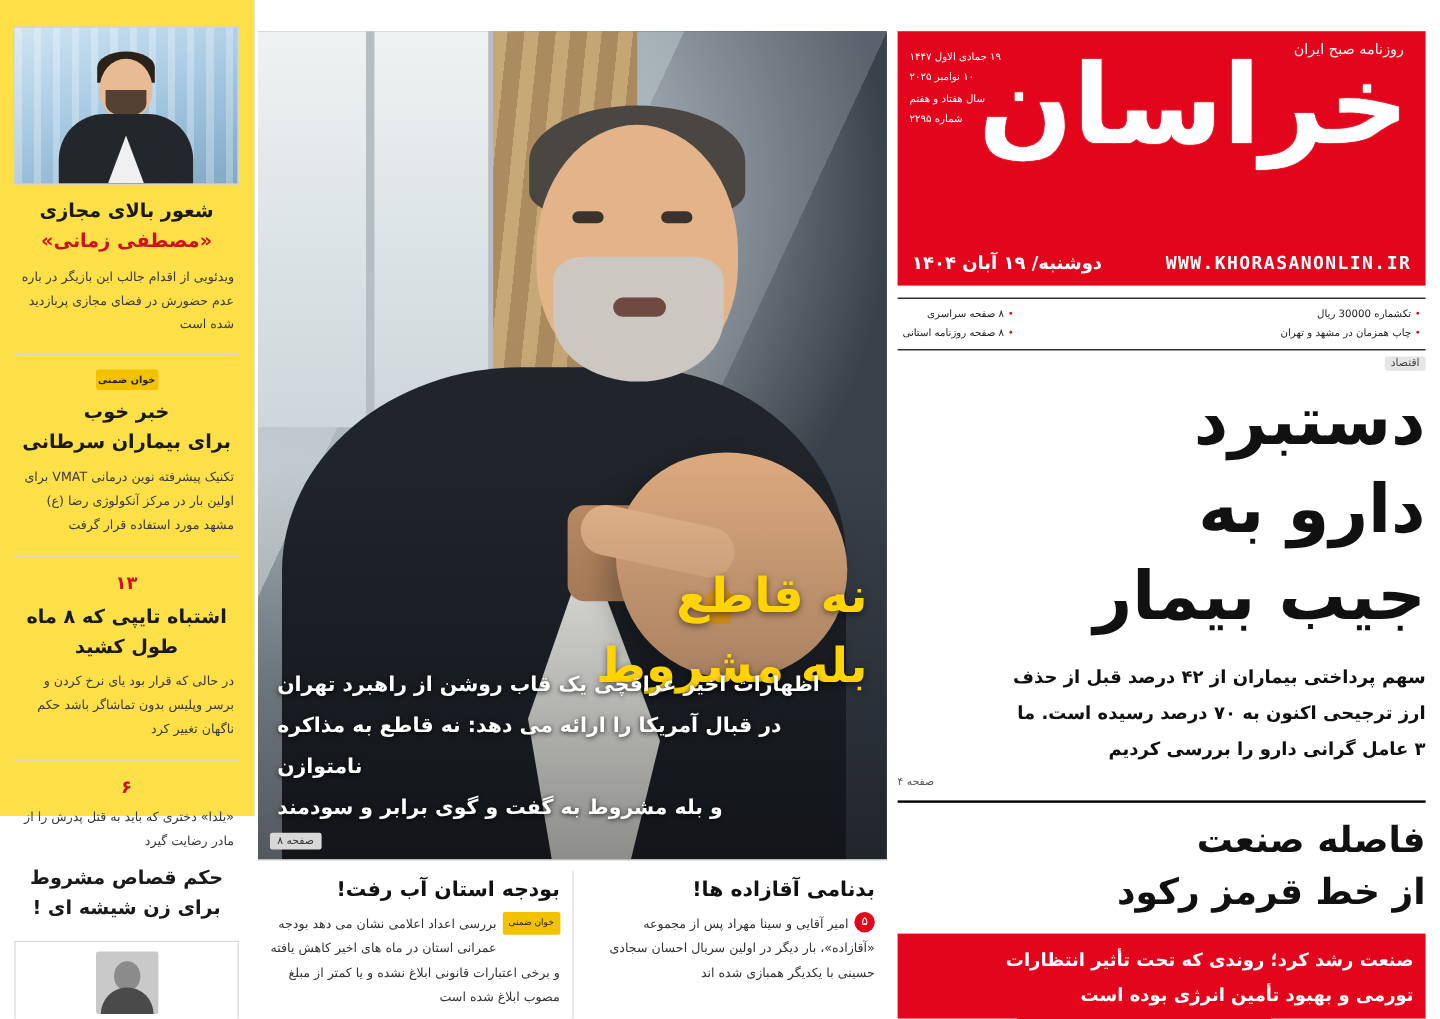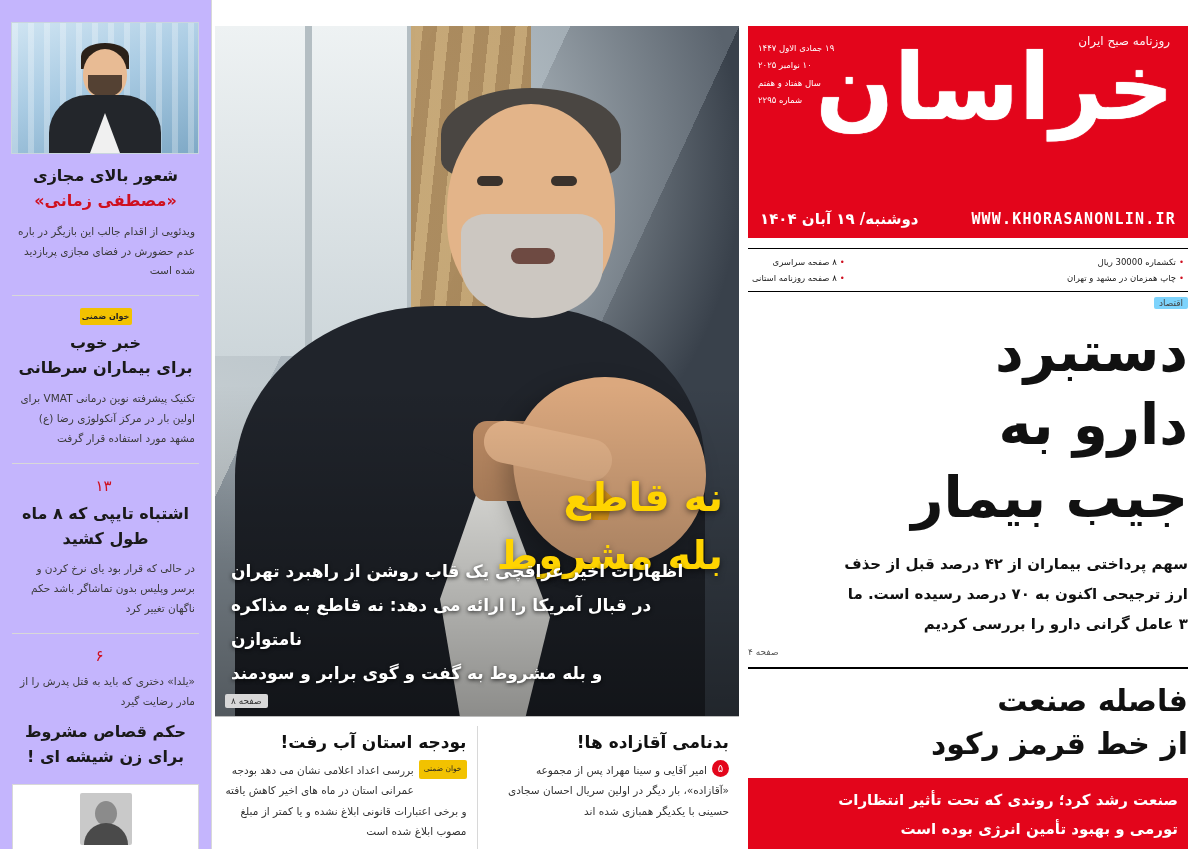--- a/index.html
+++ b/index.html
@@ -14,23 +14,23 @@
     height: 849px;
     background: #fff;
     overflow: hidden;
   }
 
   
   .sidebar {
     position: absolute;
     top: 0; left: 0;
     width: 212px;
-    height: 849px;
+    height: 680px;
     border-right: 1px solid #d8d8d8;
-    background: #c4b5fd;
+    background: #fde047;
     padding: 22px 12px 10px 12px;
   }
   .side-photo-box {
     width: 188px; height: 132px;
     margin: 0 auto 10px auto;
     background: linear-gradient(160deg,#cfe4f2 0%,#a9cbe3 45%,#7fa9c6 100%);
     position: relative;
     overflow: hidden;
     border: 1px solid #c9d6de;
   }
@@ -107,22 +107,22 @@
     text-align: center;
     border-radius: 2px;
     font-weight: bold;
   }
   .side-num-badge {
     display: block;
     width: 20px; height: 20px;
     margin: 0 auto 6px auto;
     color: #cf1020;
     font-size: 15px;
-    font-weight: normal;
-    text-align: left;
+    font-weight: bold;
+    text-align: center;
     line-height: 20px;
   }
   .yellow-card {
     margin-top: 14px;
     border: 1px solid #d8d8d8;
     background: #fff;
     padding: 8px 0 0 0;
   }
   .yellow-card .mini-photo {
     width: 52px; height: 52px;
@@ -332,21 +332,21 @@
   }
   .rc-strip .col { display: flex; flex-direction: column; }
   .rc-strip .col span:before { content: "•"; color: #cf1020; margin-left: 3px; }
   .rc-tagline {
     margin-top: 6px;
     text-align: right;
     font-size: 9px;
     color: #444;
   }
   .rc-tagline span {
-    background: #7dd3fc; padding: 1px 5px; border-radius: 2px;
+    background: #e5e5e5; padding: 1px 5px; border-radius: 2px;
   }
   .rc-headline {
     margin-top: 8px;
     text-align: right;
     font-size: 56px;
     font-weight: bold;
     line-height: 1.3;
     color: #111;
     letter-spacing: -1px;
   }

